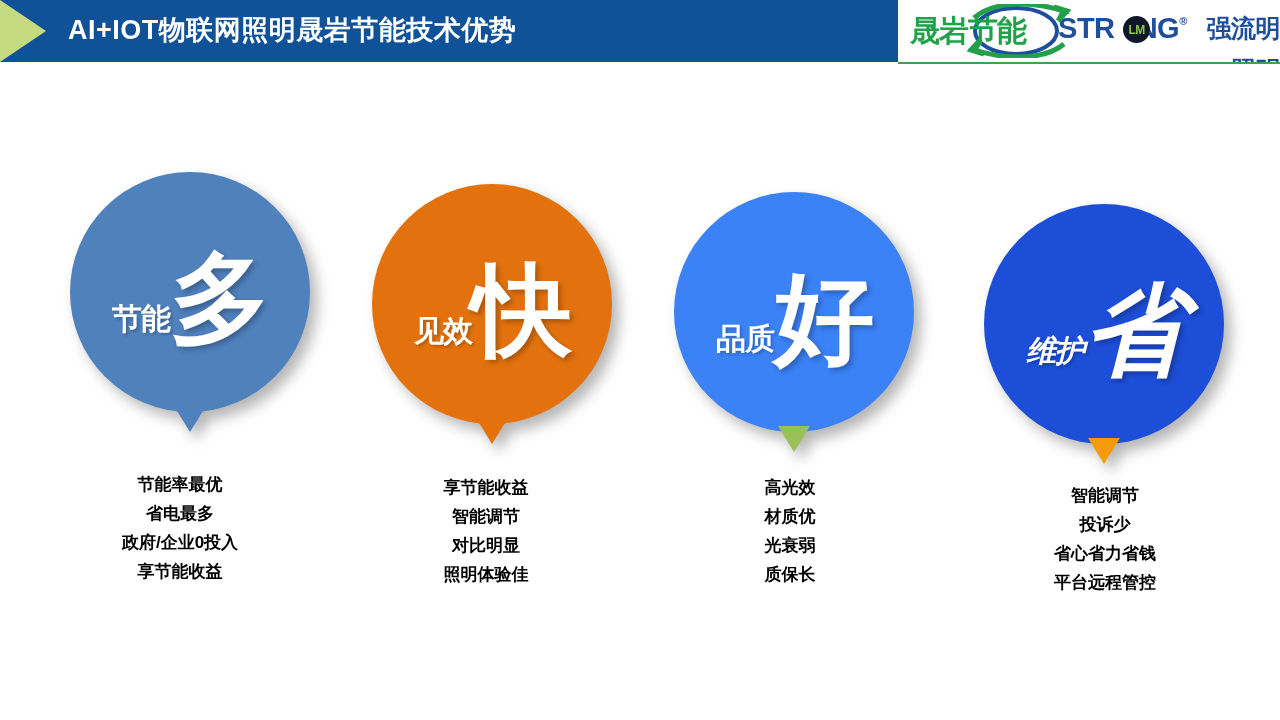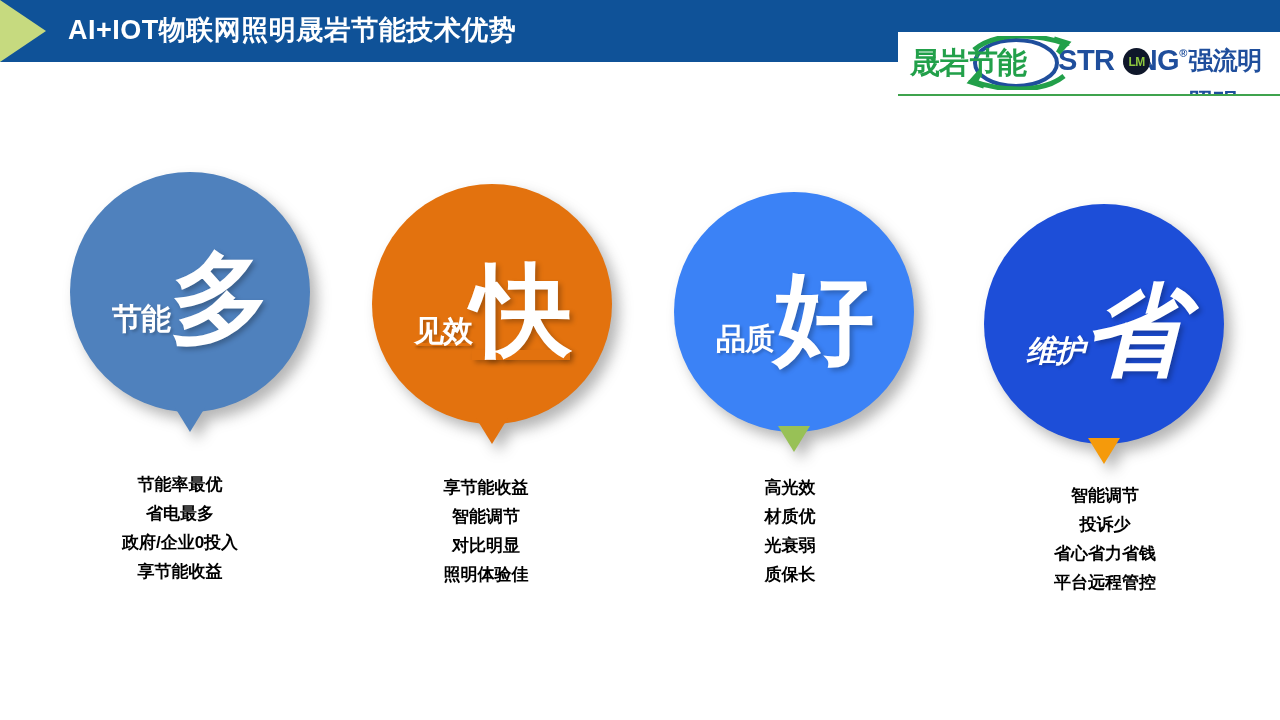--- a/index.html
+++ b/index.html
@@ -15,20 +15,21 @@
     position: relative;
   }
 
   
   .header {
     position: absolute;
     left: 0;
     top: 0;
     width: 1280px;
     height: 80px;
+    text-align: right;
   }
   .header-bar {
     position: absolute;
     left: 0;
     top: 0;
     width: 1280px;
     height: 62px;
     background: #0F5298;
   }
   .header-chevron {
@@ -62,21 +63,20 @@
     left: 898px;
     top: 0;
     width: 382px;
     height: 62px;
     background: #ffffff;
     border-bottom: 2px solid #3FA34D;
     z-index: 4;
     display: flex;
     align-items: center;
     overflow: hidden;
-    margin-top: 32px;
   }
   .logo-cn {
     position: relative;
     margin-left: 10px;
     width: 164px;
     height: 54px;
   }
   .logo-cn-text {
     position: absolute;
     left: 2px;
@@ -308,21 +308,21 @@
       <div class="bullets">
         <div>节能率最优</div>
         <div>省电最多</div>
         <div>政府/企业0投入</div>
         <div>享节能收益</div>
       </div>
     </div>
 
     <div class="column col-2">
       <div class="bubble-wrap">
-        <div class="bubble" style="background:#E3720E; color:#E3720E;text-decoration:underline;">
+        <div class="bubble" style="background:#E3720E; color:#E3720E;">
           <div class="bubble-inner">
             <span class="bubble-small">见效</span>
             <span class="bubble-big">快</span>
           </div>
         </div>
       </div>
       <div class="bullets">
         <div>享节能收益</div>
         <div>智能调节</div>
         <div>对比明显</div>

